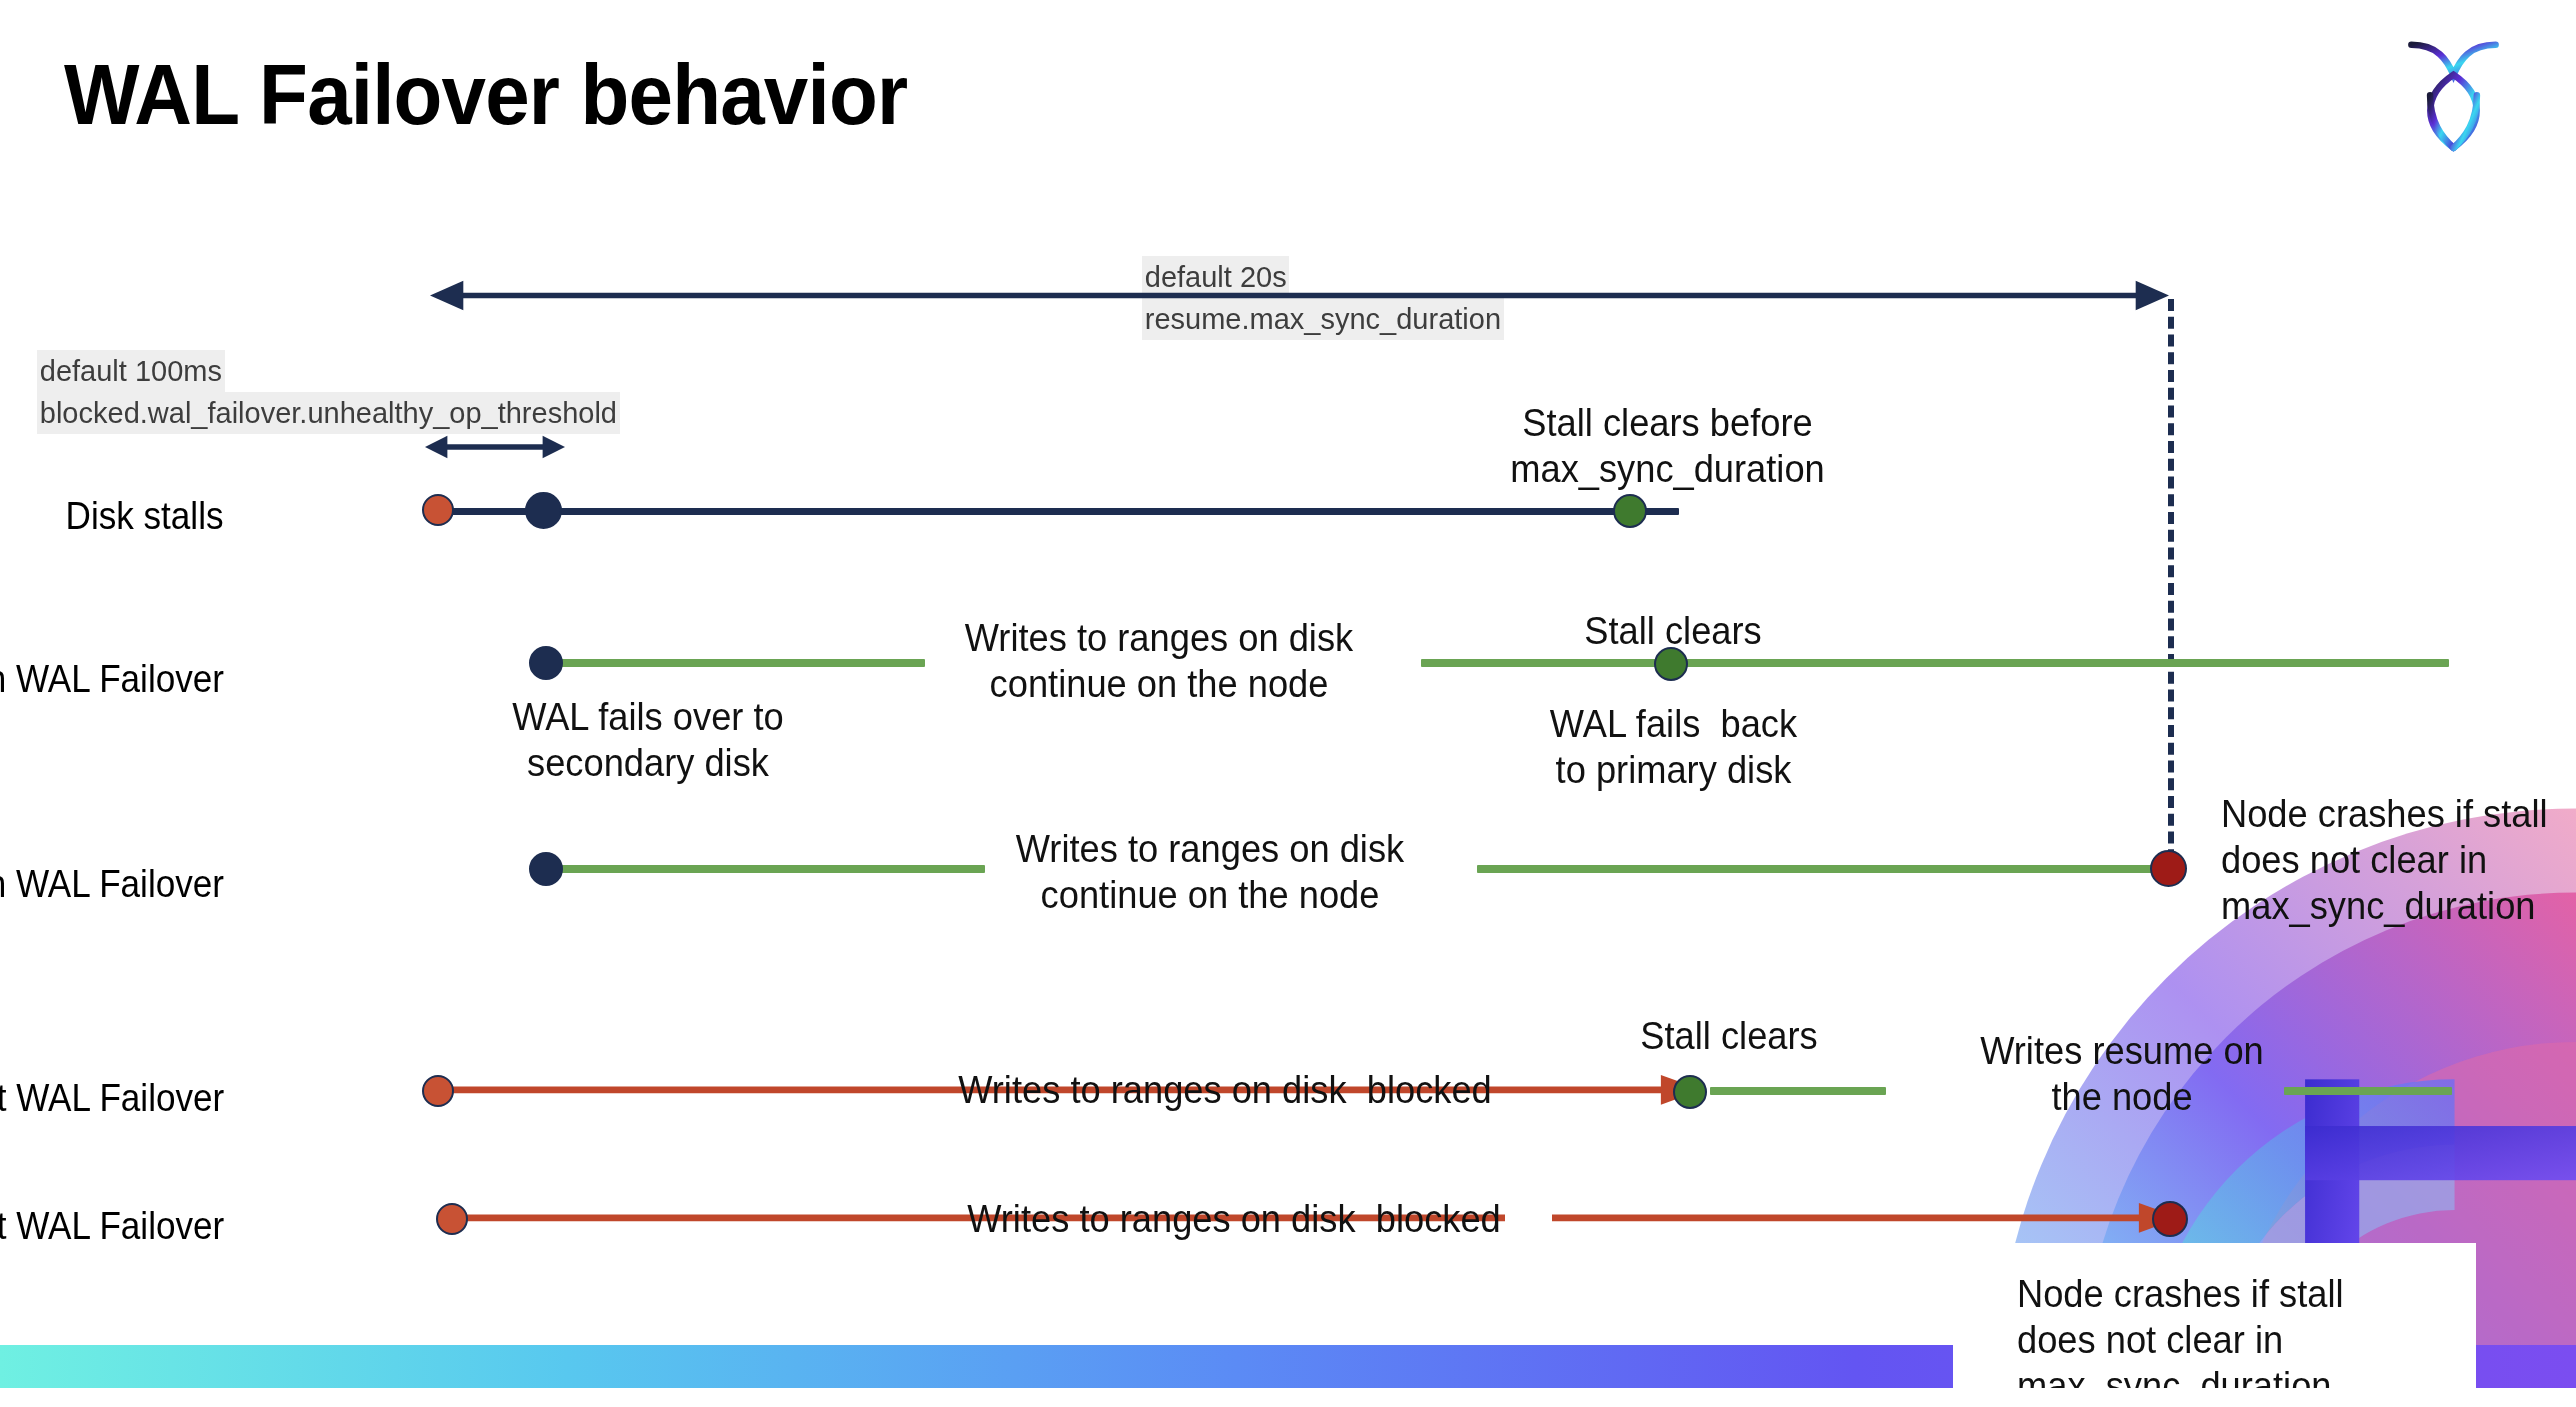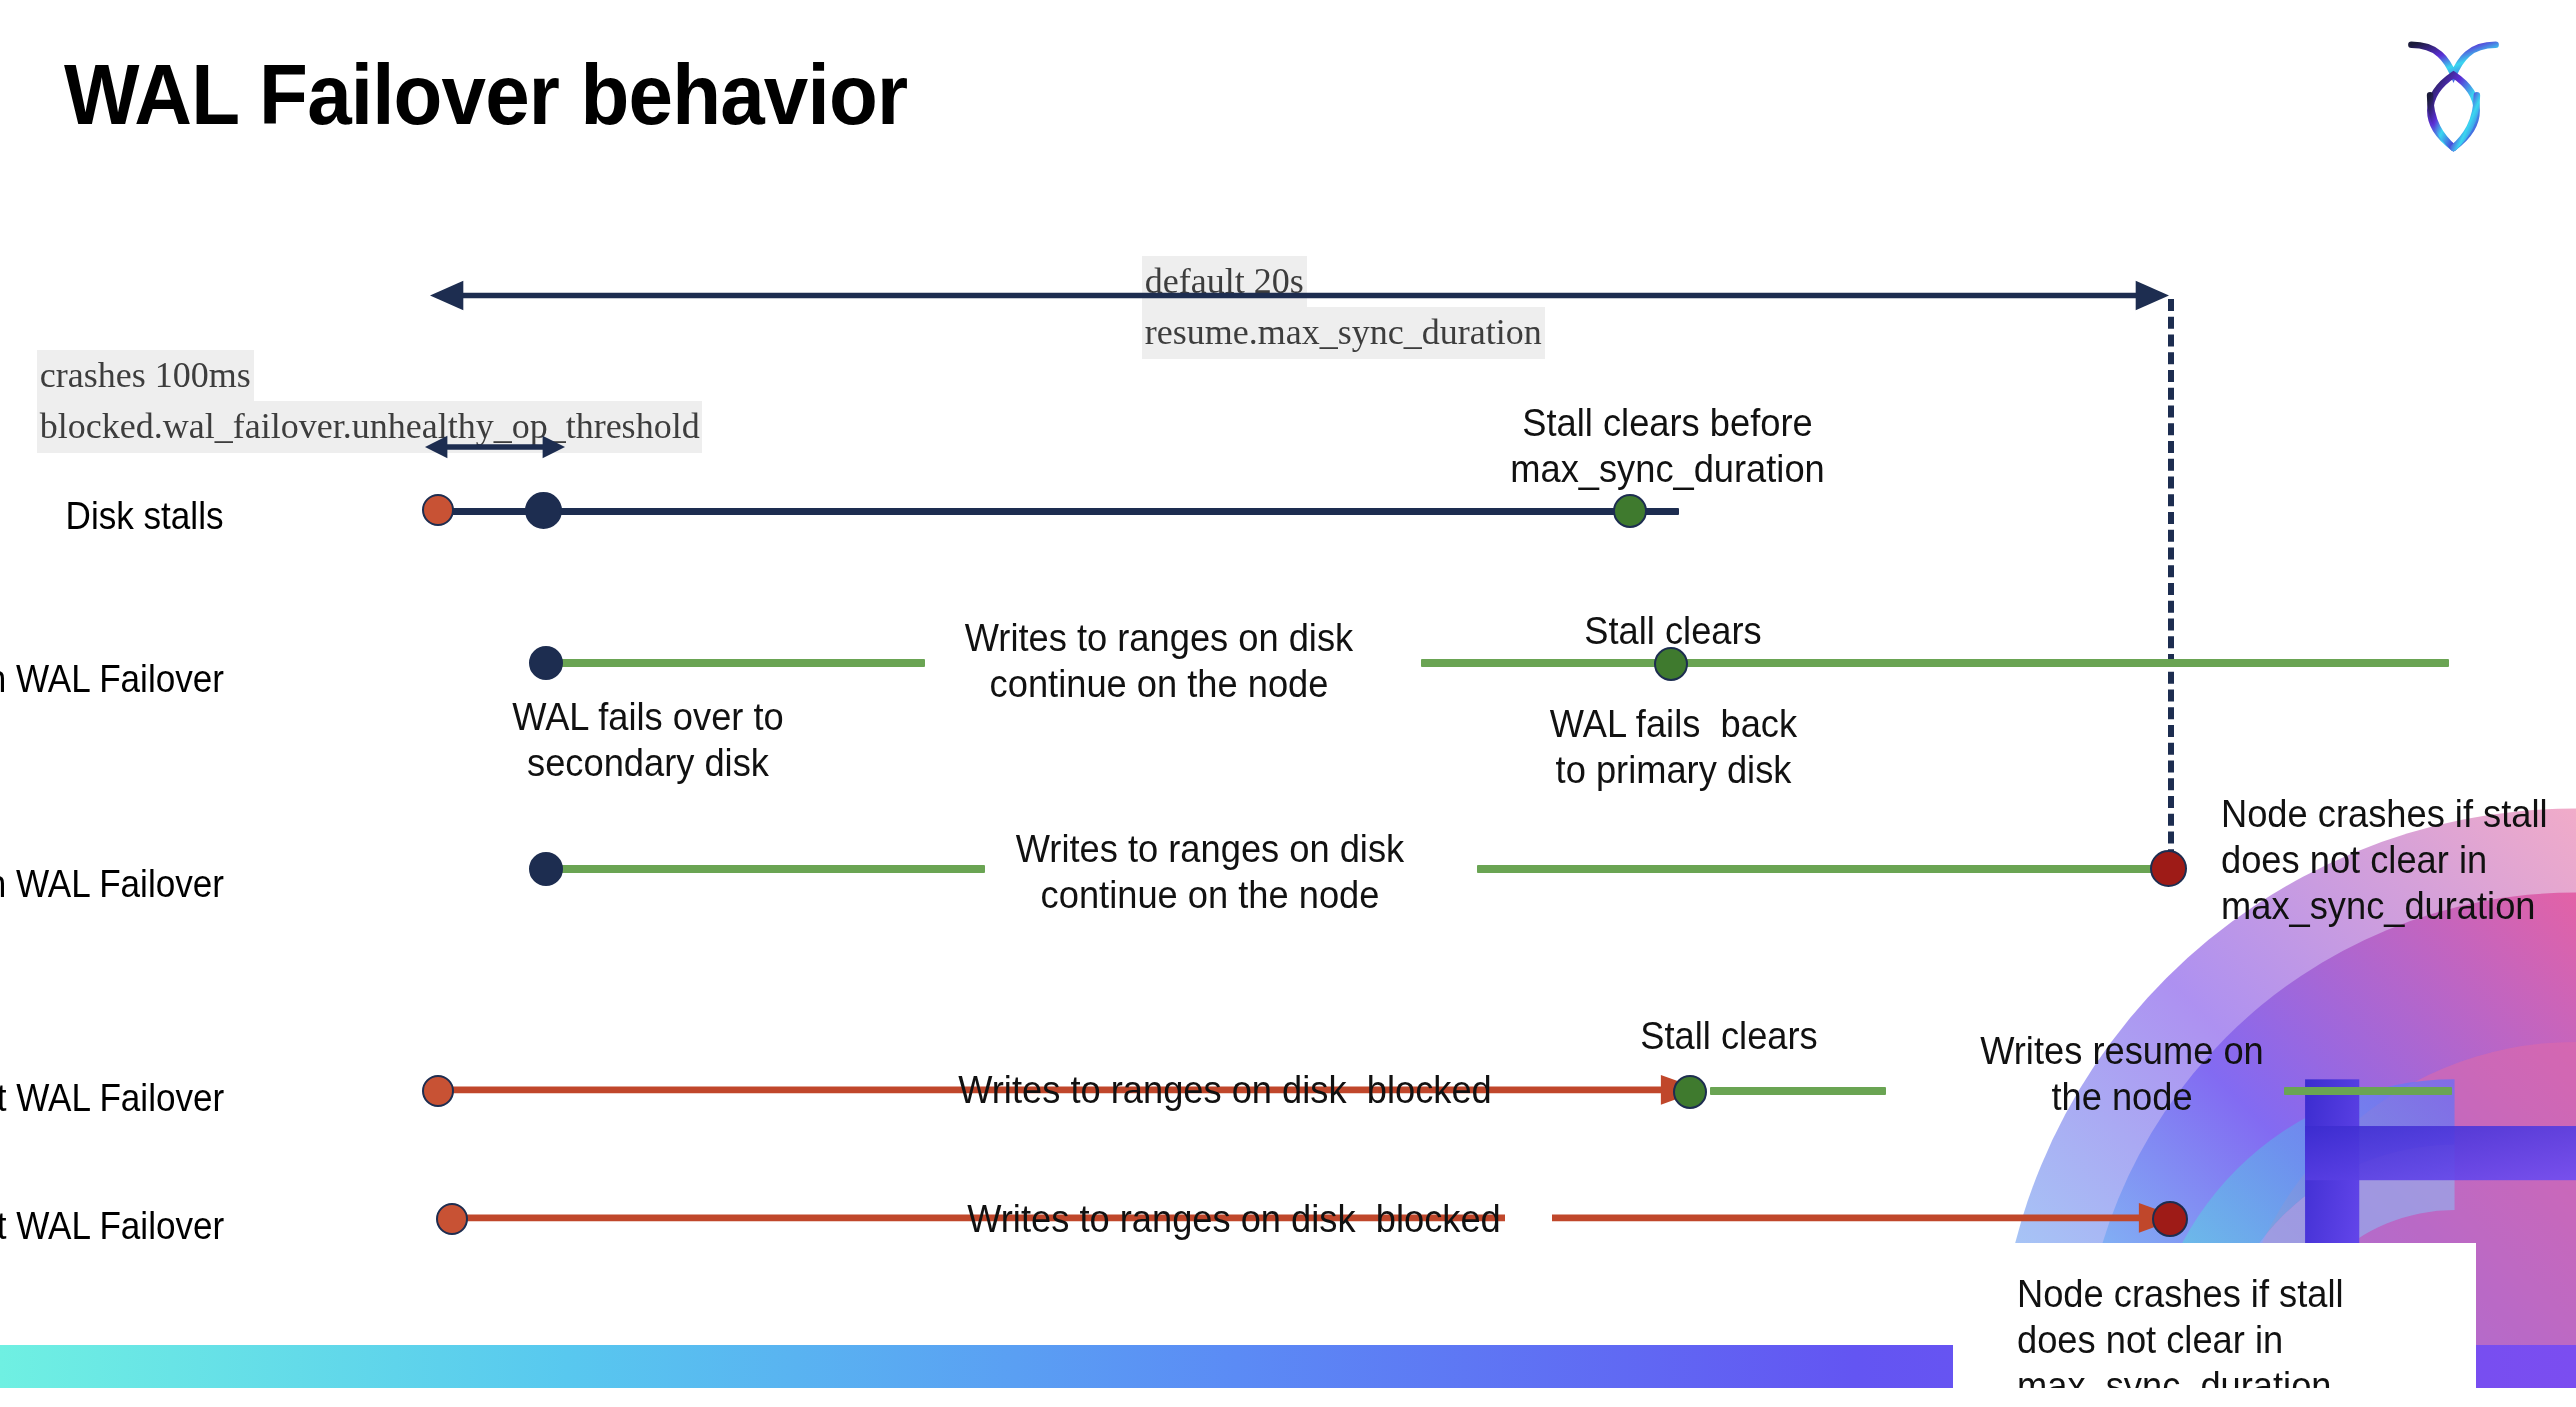--- a/index.html
+++ b/index.html
@@ -19,22 +19,22 @@
     letter-spacing:-0.9px; white-space:nowrap;
     transform:scaleX(0.93); transform-origin:left top;
   }
 
   
   .logo { position:absolute; left:2402px; top:28px; width:103px; height:131px; }
 
   
   .code {
     position:absolute;
-    font-family:Liberation Serif, serif;
-    font-size:36px; color:#3d3d3d; line-height:1.38;
+    font-family:Liberation Sans, sans-serif;
+    font-size:29px; color:#3d3d3d; line-height:1.38;
     white-space:nowrap;
   }
   .code span { background:#eeeeee; display:inline-block; padding:0.9px 2.8px; }
 
   
   .rowlabel {
     position:absolute; font-size:39px; color:#000;
     white-space:nowrap; transform:scaleX(0.9); transform-origin:left center;
   }
   .rowlabel.r { transform-origin:right center; }
@@ -137,21 +137,21 @@
       </g>
     </svg>
   </div>
 
   <div class="code" style="left:1142px; top:256px;">
     <span>default 20s</span><br>
     <span>resume.max_sync_duration</span>
   </div>
 
   <div class="code" style="left:37px; top:350px;">
-    <span>crashes 100ms</span><br>
+    <span>default 100ms</span><br>
     <span>blocked.wal_failover.unhealthy_op_threshold</span>
   </div>
 
   <svg class="arrowsvg" style="left:421px; top:277px;" width="1757" height="37" viewBox="0 0 1880 40">
     <line x1="30" y1="20" x2="1852" y2="20" stroke="#1d2d50" stroke-width="6"></line>
     <polygon points="0,20 36,4 36,36" fill="#1d2d50"></polygon>
     <polygon points="1880,20 1844,4 1844,36" fill="#1d2d50"></polygon>
   </svg>
 
   <div class="dashline" style="left:2168px; top:299px; height:580px;"></div>

